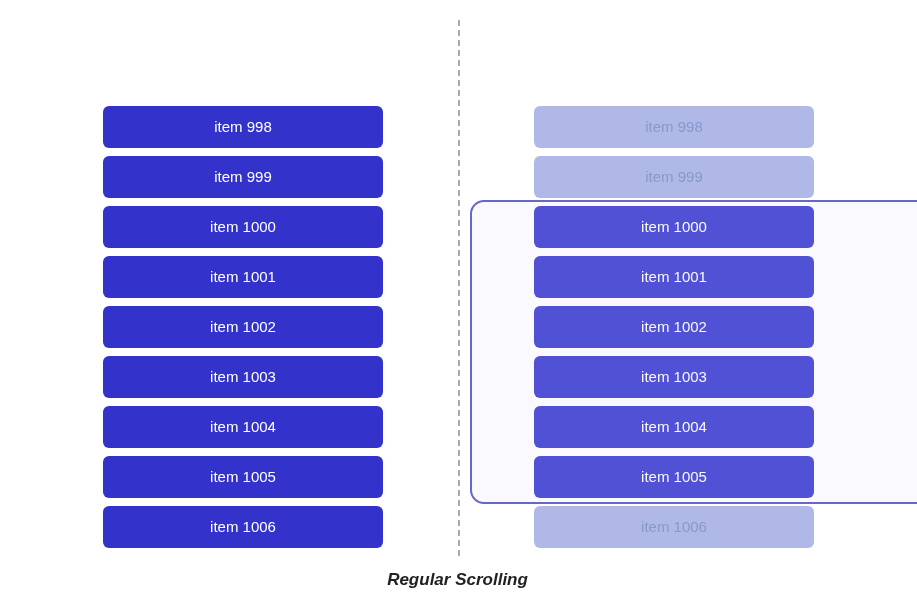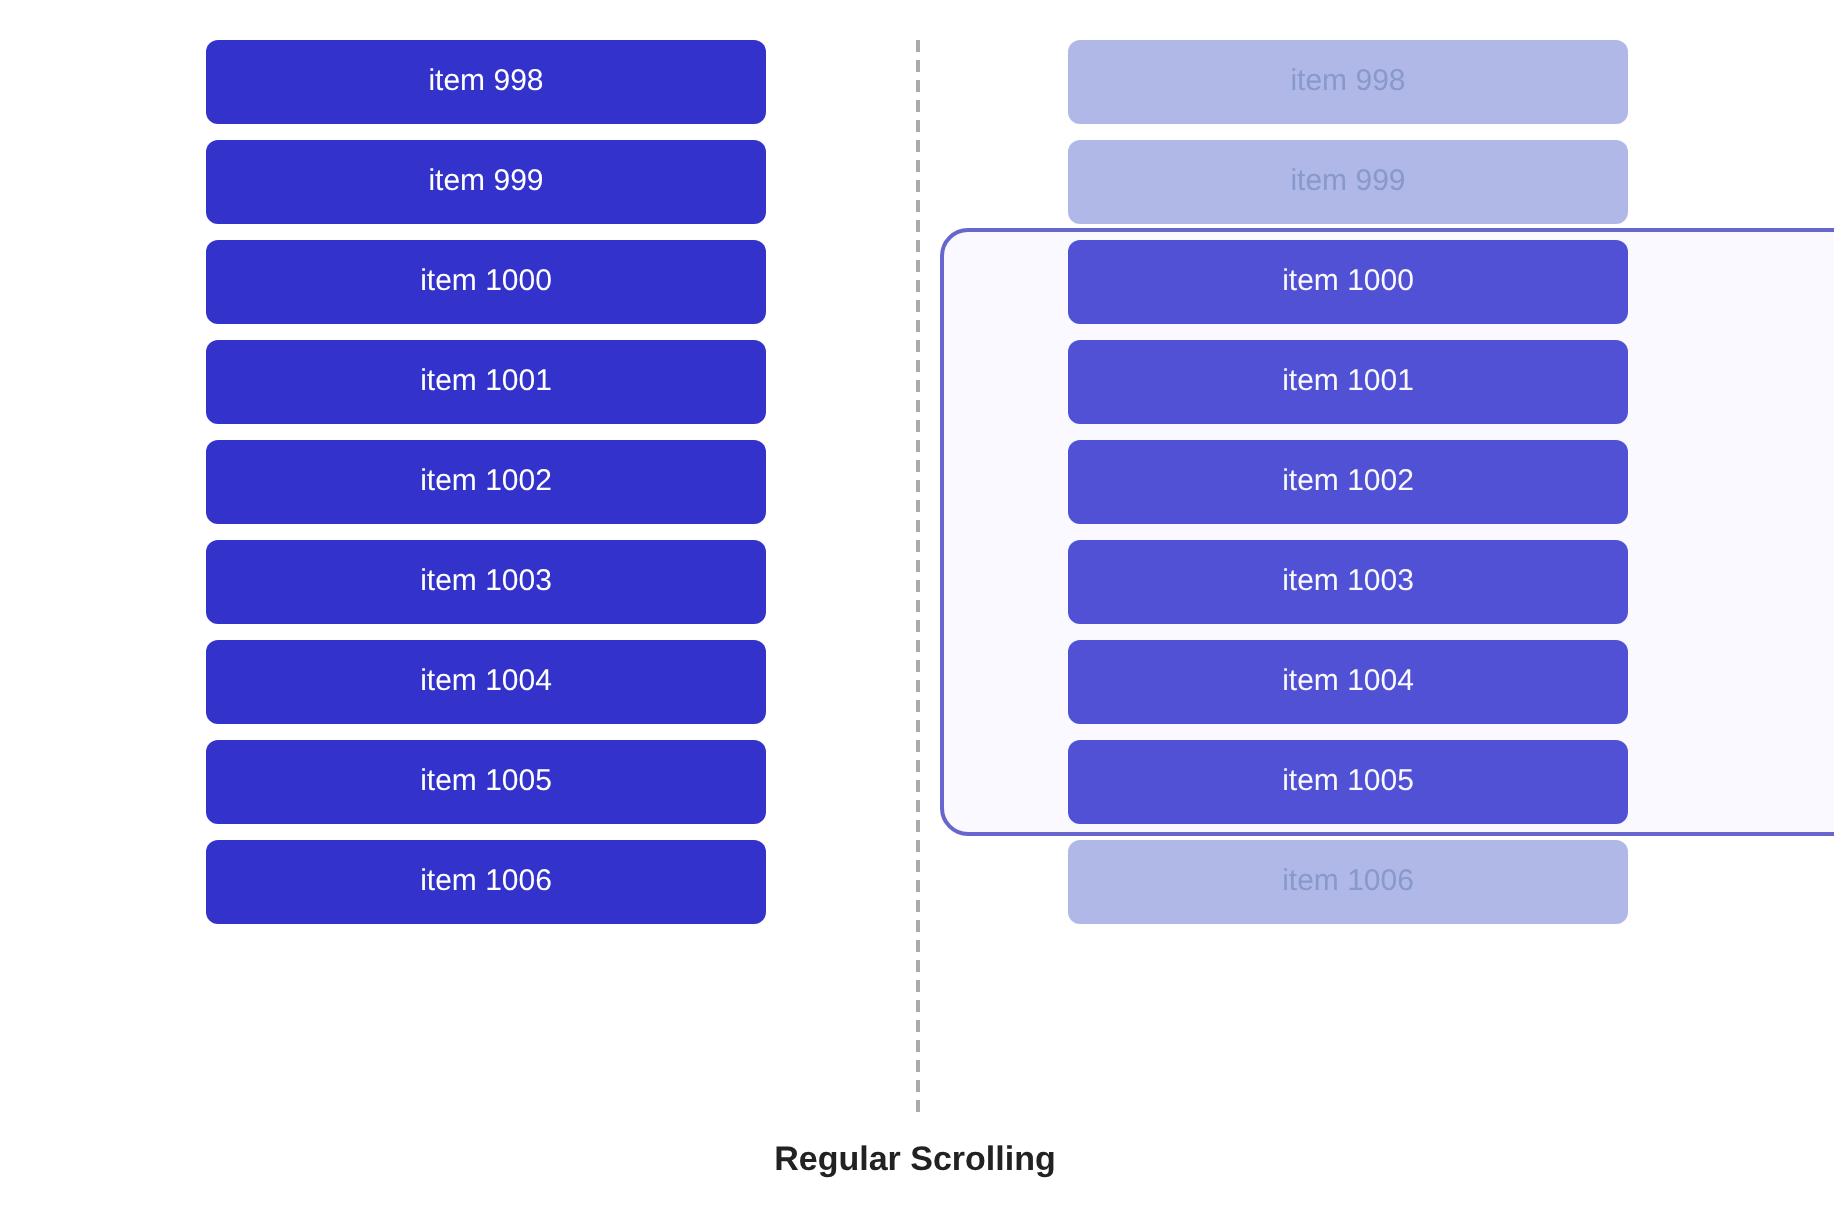--- a/index.html
+++ b/index.html
@@ -21,21 +21,21 @@
       flex-direction: column;
       align-items: center;
       position: relative;
     }
 
     .columns-wrapper {
       display: flex;
       width: 100%;
       flex: 1;
       position: relative;
-      align-items: flex-start;
+      align-items: flex-end;
     }
 
     
     .col-left {
       flex: 1;
       display: flex;
       flex-direction: column;
       align-items: center;
       padding: 0 20px;
       position: relative;
@@ -89,20 +89,21 @@
       border-radius: 14px;
       background: rgba(220, 220, 255, 0.18);
       pointer-events: none;
     }
 
     
     .labels-row {
       display: flex;
       width: 100%;
       margin-top: 14px;
+      font-style: italic;
     }
 
     .col-label {
       flex: 1;
       text-align: center;
       font-size: 17px;
       font-weight: 700;
       color: #222;
     }
 

